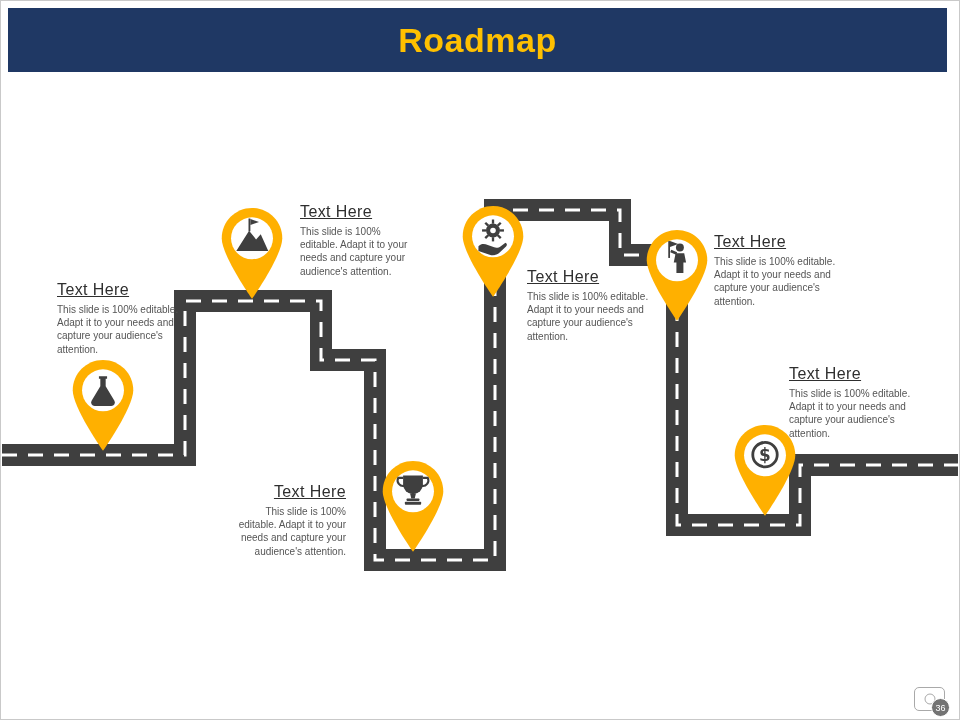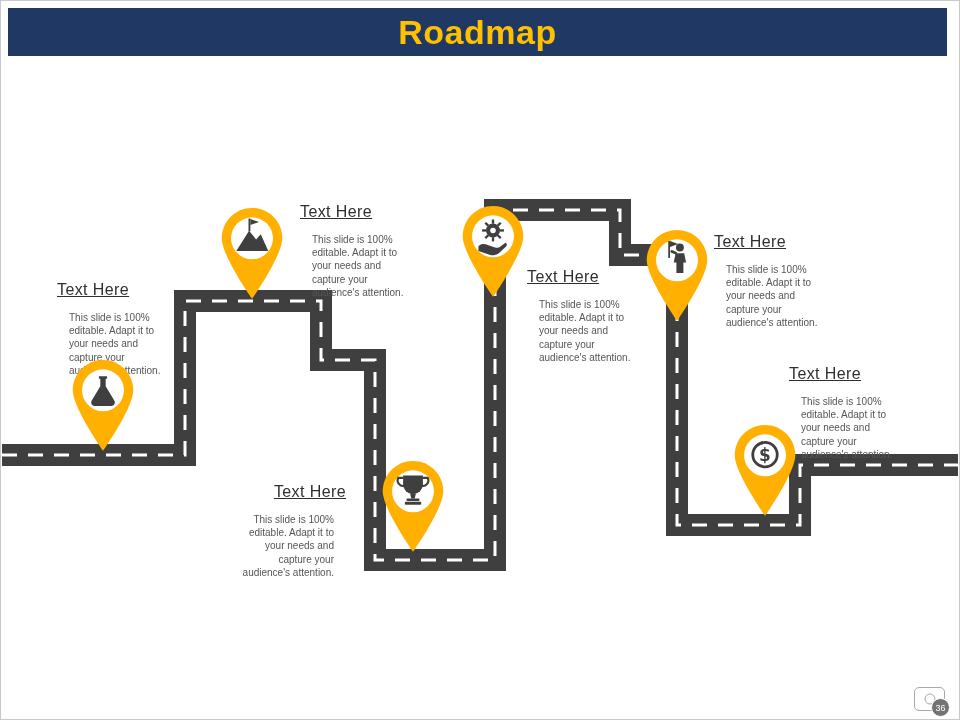--- a/index.html
+++ b/index.html
@@ -2,32 +2,32 @@
 <html><head>
 <meta charset="utf-8">
 <style>
   html,body{margin:0;padding:0;}
   body{
     width:960px;height:720px;position:relative;background:#ffffff;
     font-family:"Liberation Sans", sans-serif;overflow:hidden;
   }
   .frame{position:absolute;inset:0;border:1px solid #c9c9c9;pointer-events:none;}
   .header{
-    position:absolute;left:8px;right:13px;top:8px;height:48px;background:#1F3864;
+    position:absolute;left:8px;right:13px;top:8px;height:64px;background:#1F3864;
     display:flex;align-items:center;justify-content:center;
   }
   .header .title{
     color:#FFC000;font-size:34px;font-weight:bold;letter-spacing:.5px;
   }
   .road-svg{position:absolute;left:0;top:0;}
   .label{position:absolute;color:#3f3f3f;}
   .label h3{
     margin:0 0 4px 0;font-size:16px;font-weight:normal;color:#2f2f2f;letter-spacing:.4px;text-decoration:underline;
   }
-  .label p{margin:12px;font-size:10px;line-height:1.32;color:#555555;}
+  .label p{margin:0;font-size:10px;line-height:1.32;color:#555555;}
   .label.align-right{text-align:right;}
   .pin{position:absolute;width:70px;height:92px;}
   .pin svg{display:block;width:70px;height:92px;}
   .page-badge{position:absolute;right:12px;bottom:6px;width:34px;height:27px;}
   .cam-box{
     position:absolute;left:0;top:0;width:29px;height:22px;border:1.5px solid #a9a9a9;
     border-radius:5px;background:#fff;
   }
   .cam-lens{
     position:absolute;left:50%;top:50%;transform:translate(-50%,-50%);

